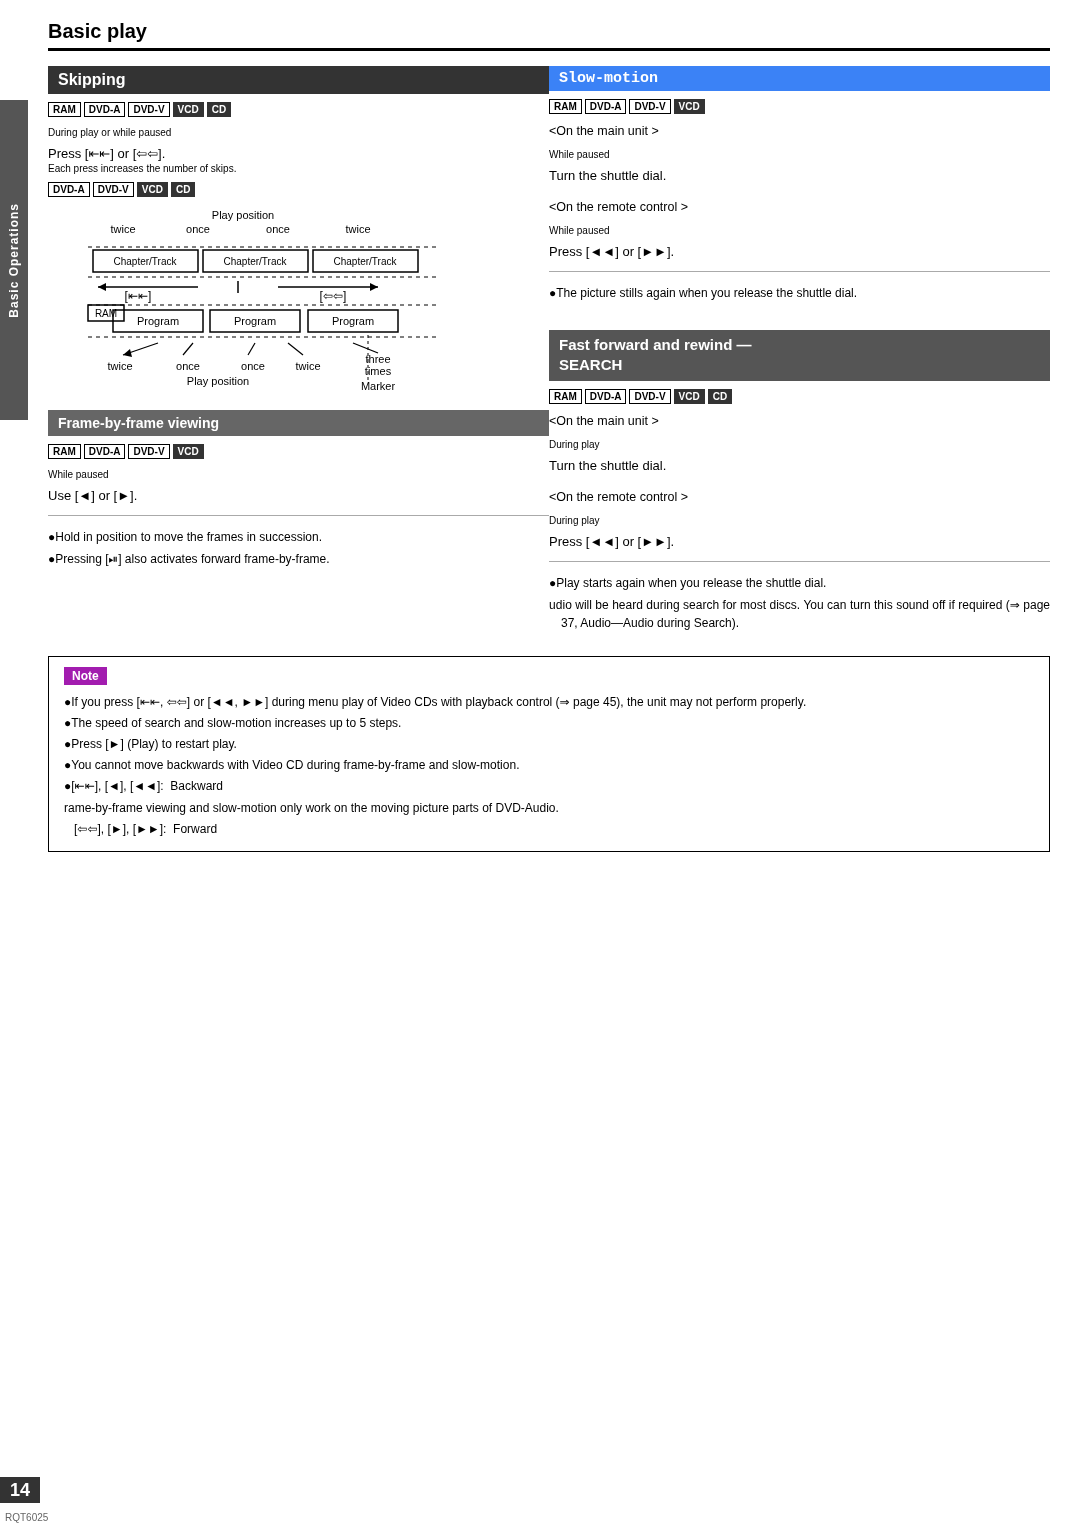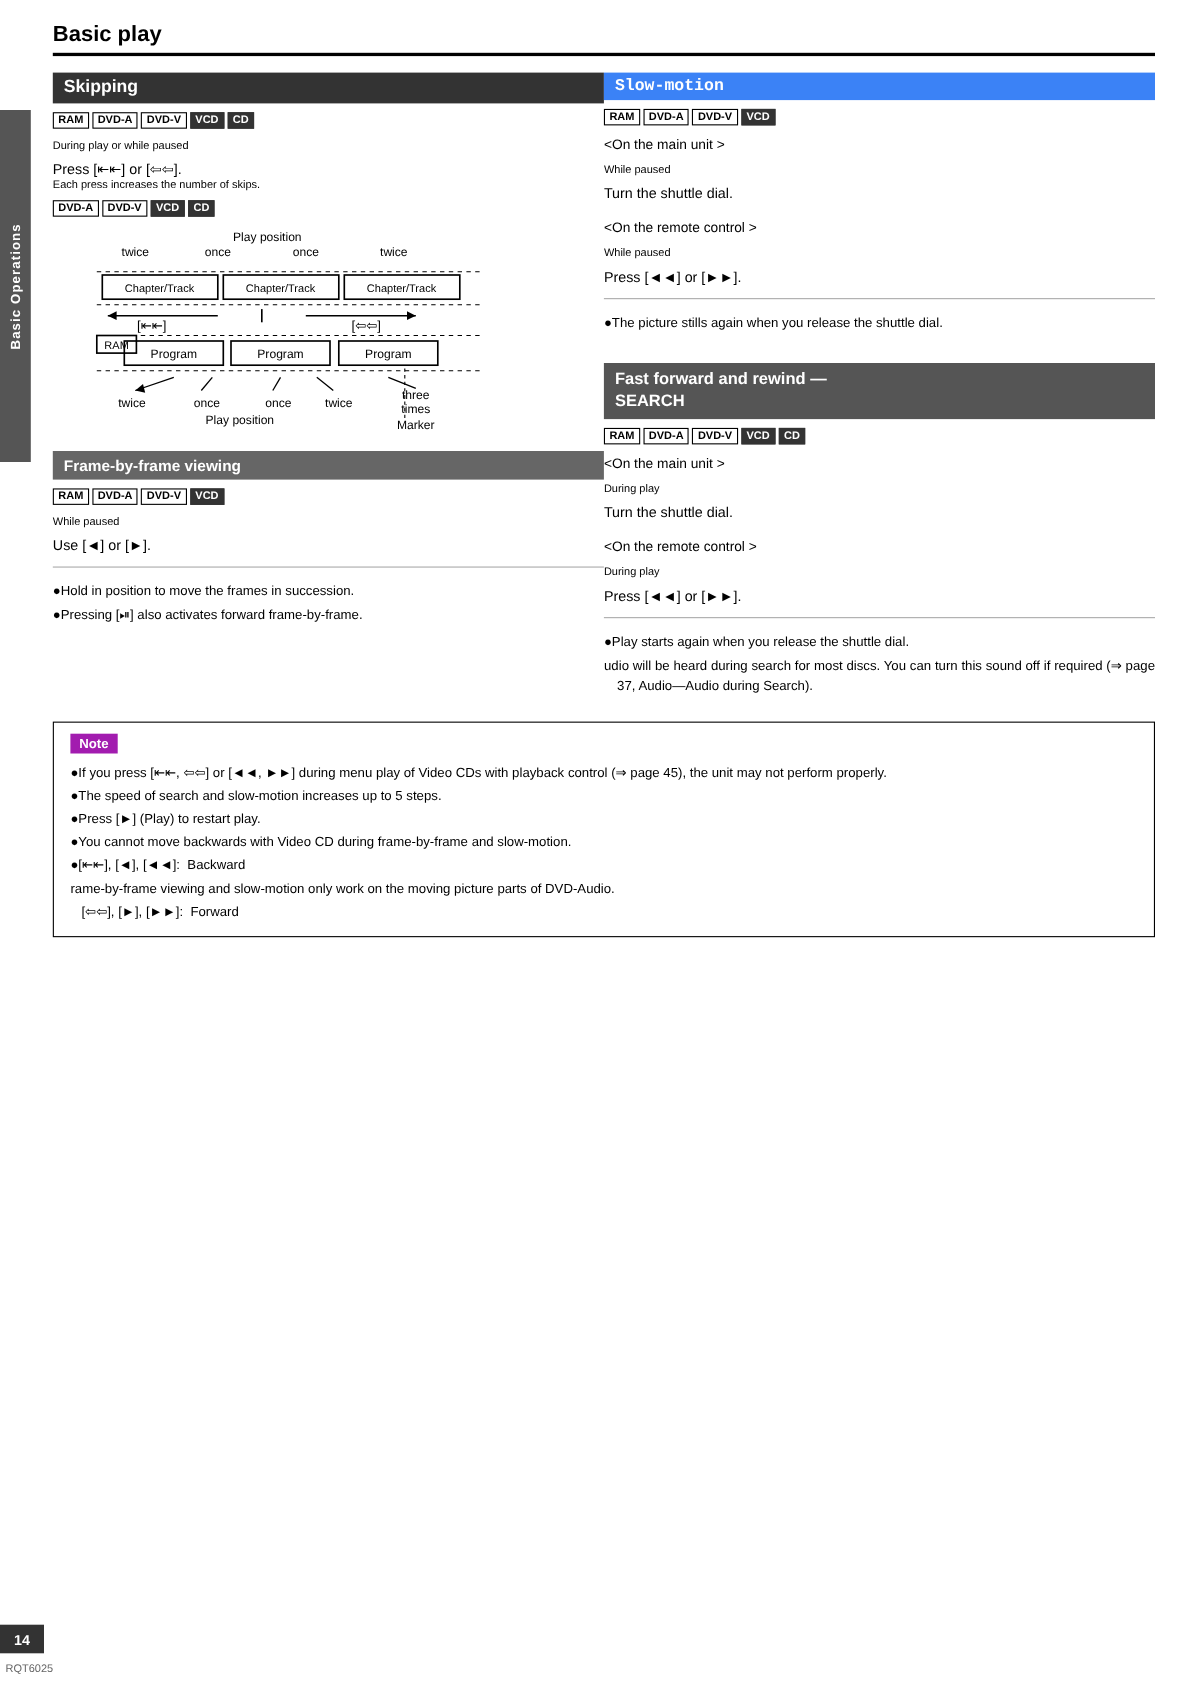--- a/index.html
+++ b/index.html
@@ -149,21 +149,21 @@
       position: absolute;
       left: 0;
       bottom: 30px;
       background: #333;
       color: #fff;
       width: 40px;
       height: 26px;
       display: flex;
       align-items: center;
       justify-content: center;
-      font-size: 13px;
+      font-size: 18px;
       font-weight: bold;
     }
     .rqt-code {
       position: absolute;
       left: 5px;
       bottom: 10px;
       font-size: 10px;
       color: #666;
     }
     

